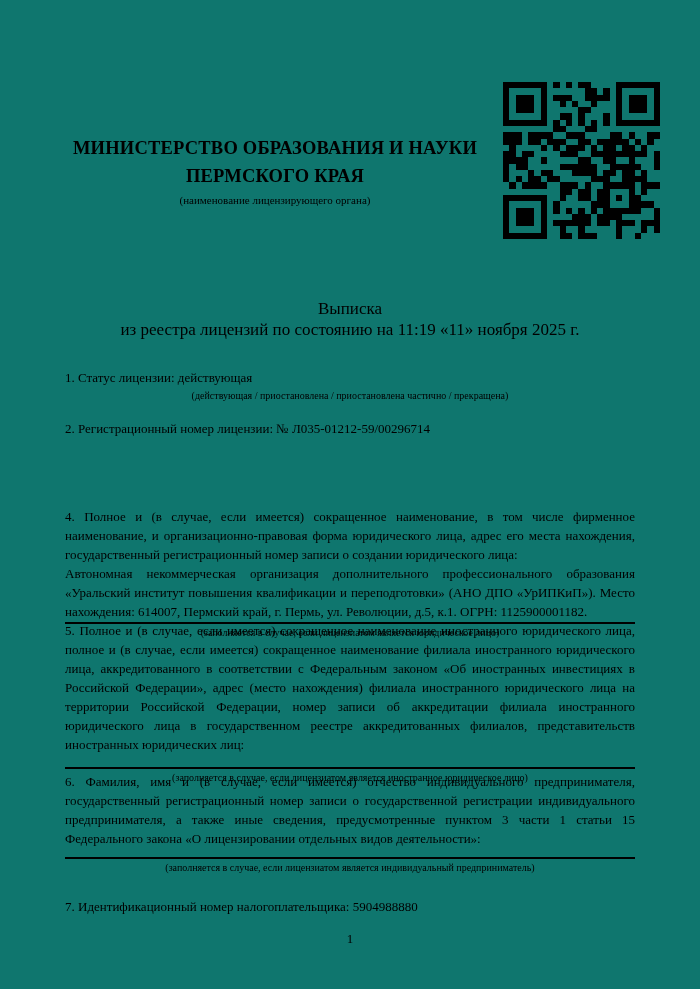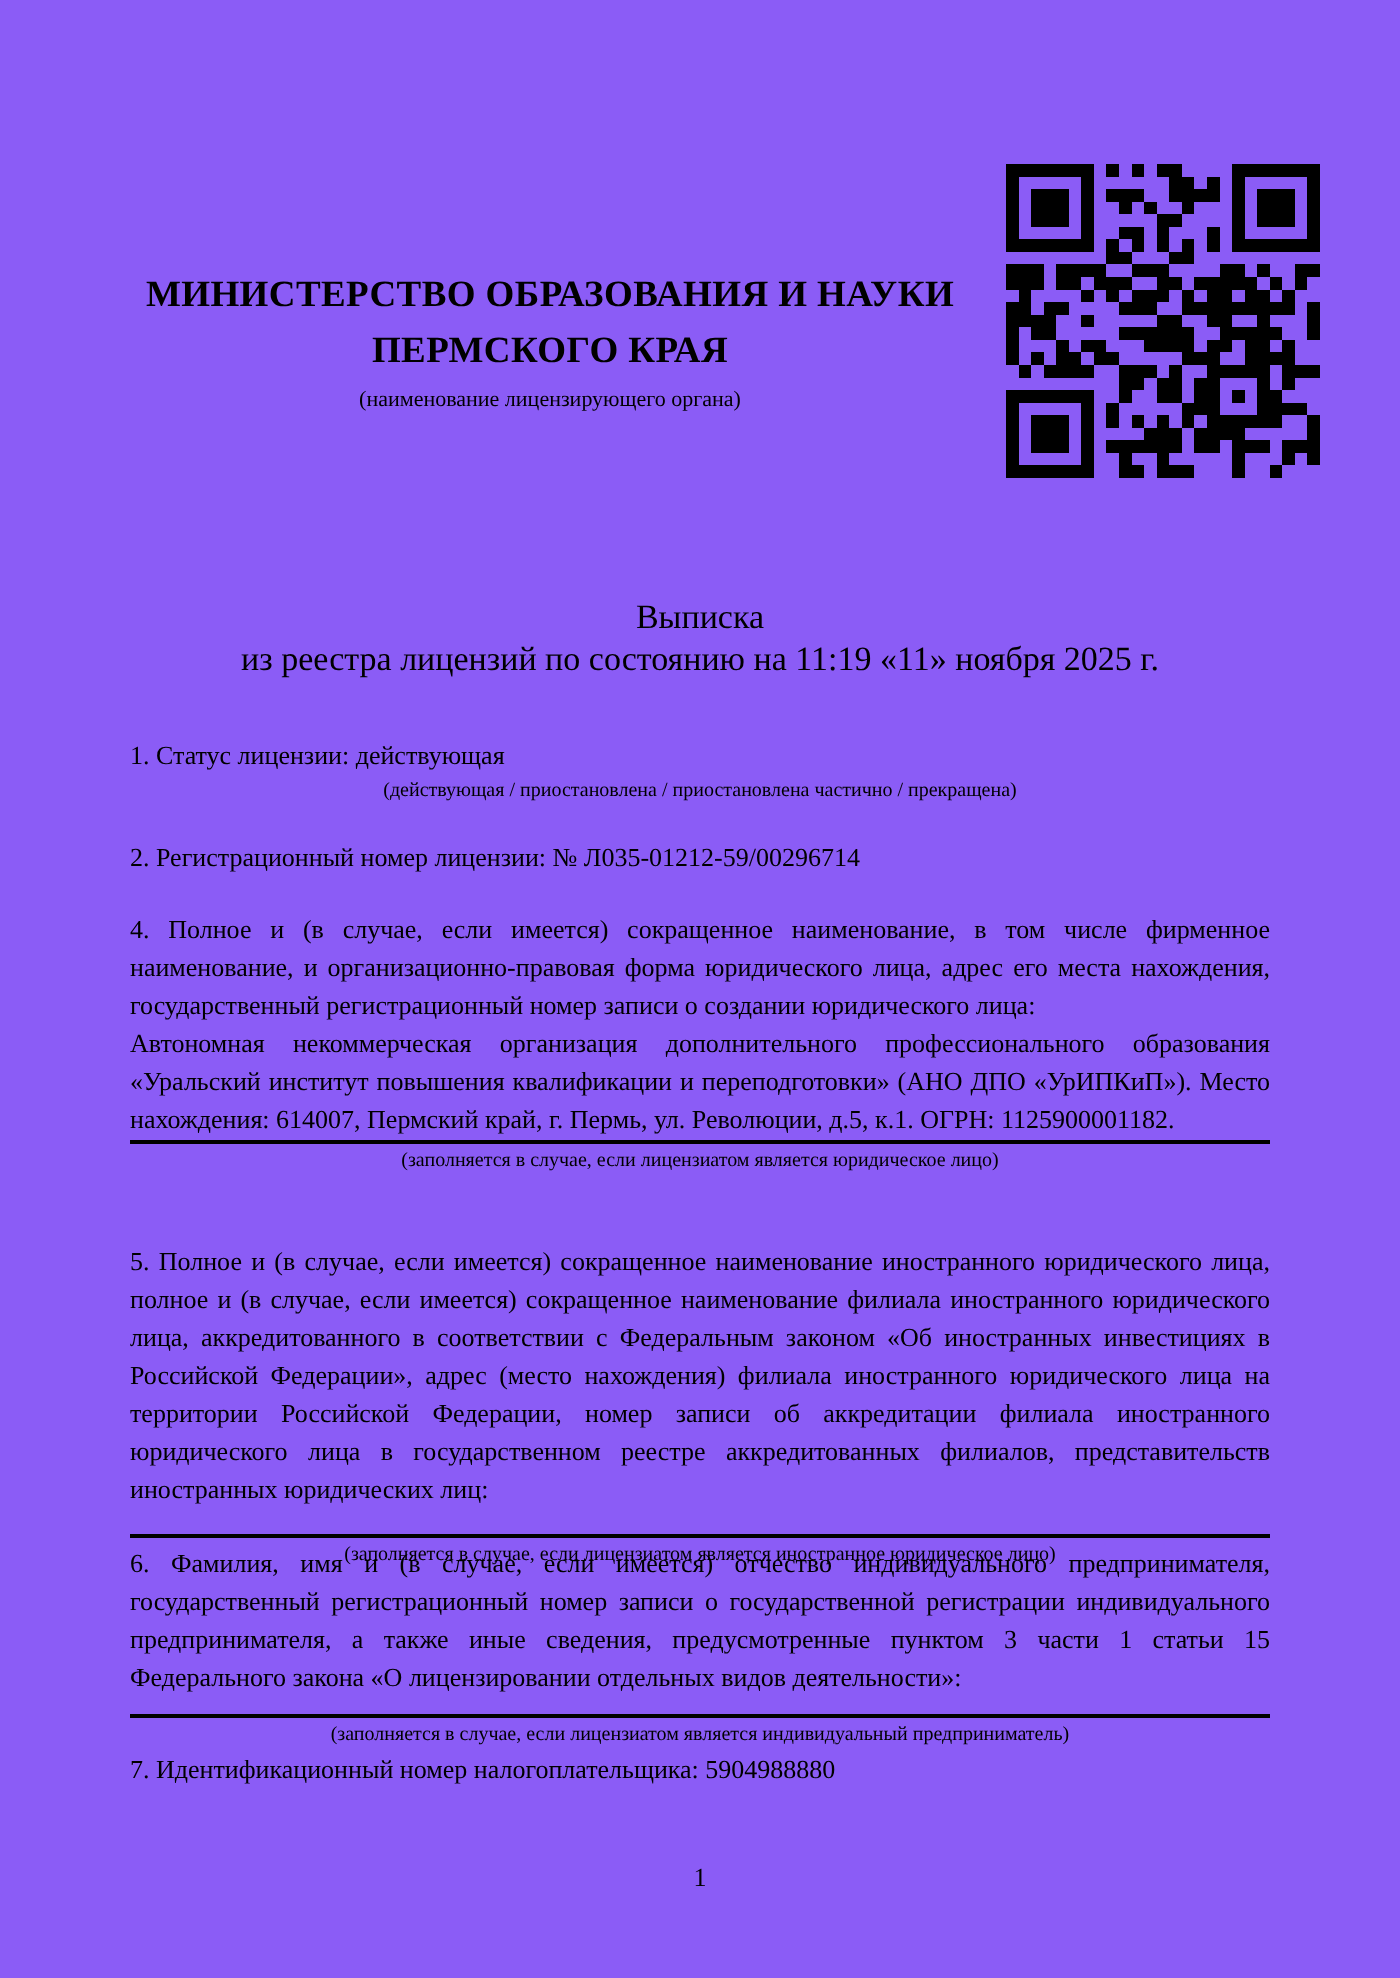--- a/index.html
+++ b/index.html
@@ -4,21 +4,21 @@
 <style>
   * { margin: 0; padding: 0; box-sizing: border-box; }
   html, body { background: #ffffff; }
   body {
     width: 700px; height: 989px;
     position: relative;
     font-family: "Liberation Serif", "DejaVu Serif", serif;
     color: #000000;
     overflow: hidden;
   }
-  .page { position: absolute; inset: 0; background: #8b5cf6; }
+  .page { position: absolute; inset: 0; background: #0f766e; }
 
   .qr {
     position: absolute; left: 503px; top: 82px;
     width: 157px; height: 157px;
   }
   .qr svg { display: block; width: 100%; height: 100%; }
 
   .ministry {
     position: absolute; left: 58px; top: 134px; width: 434px;
     text-align: center;
@@ -36,24 +36,24 @@
 
   .sec { position: absolute; left: 65px; width: 570px; font-size: 13px; line-height: 19px; }
   .para { text-align: justify; }
   .caption { font-size: 10px; line-height: 13px; text-align: center; margin-top: 2px; }
   .rule { border-top: 2px solid #000; margin-top: 1px; }
   .blank-line { min-height: 12px; }
 
   #sec-item1 { top: 368px; }
   #sec-item2 { top: 419px; }
   #sec-item3 { top: 451px; }
-  #sec-item4 { top: 455px; }
+  #sec-item4 { top: 507px; }
   #sec-item5 { top: 621px; }
   #sec-item6 { top: 772px; }
-  #sec-item7 { top: 875px; }
+  #sec-item7 { top: 897px; }
   #page-footer { top: 929px; text-align: center; }
 </style>
 </head>
 <body>
 
 <div class="page">
 
   <div class="qr">
     <svg id="qr-svg" viewBox="0 0 25 25" shape-rendering="crispEdges" fill="#000000">
         <rect x="0" y="0" width="1" height="1"></rect>

